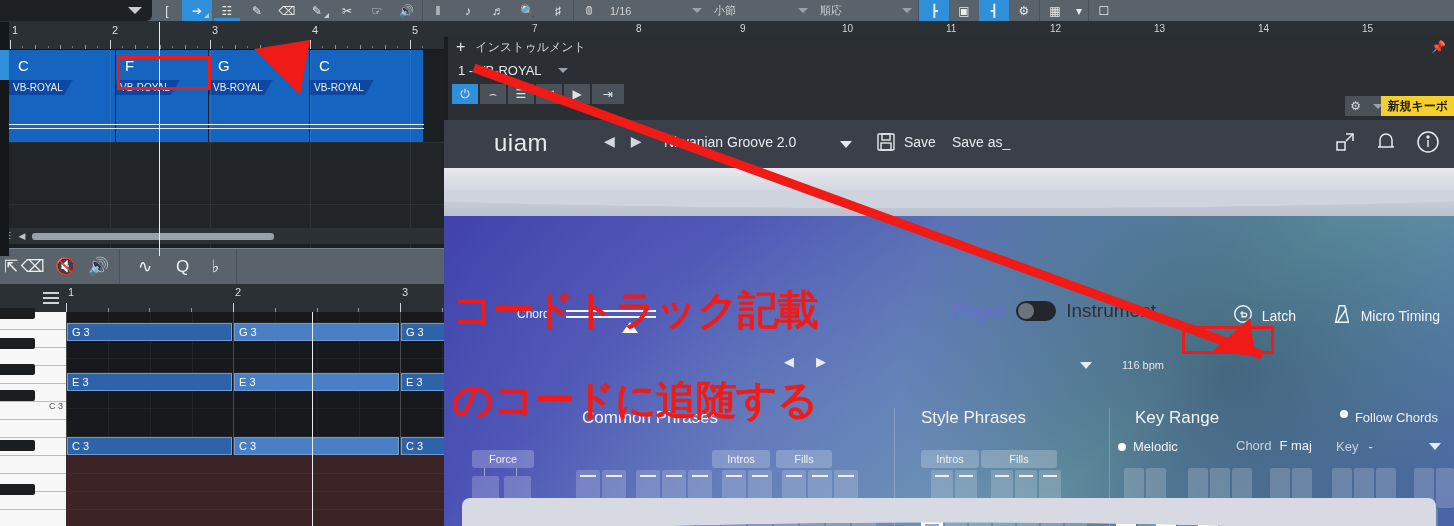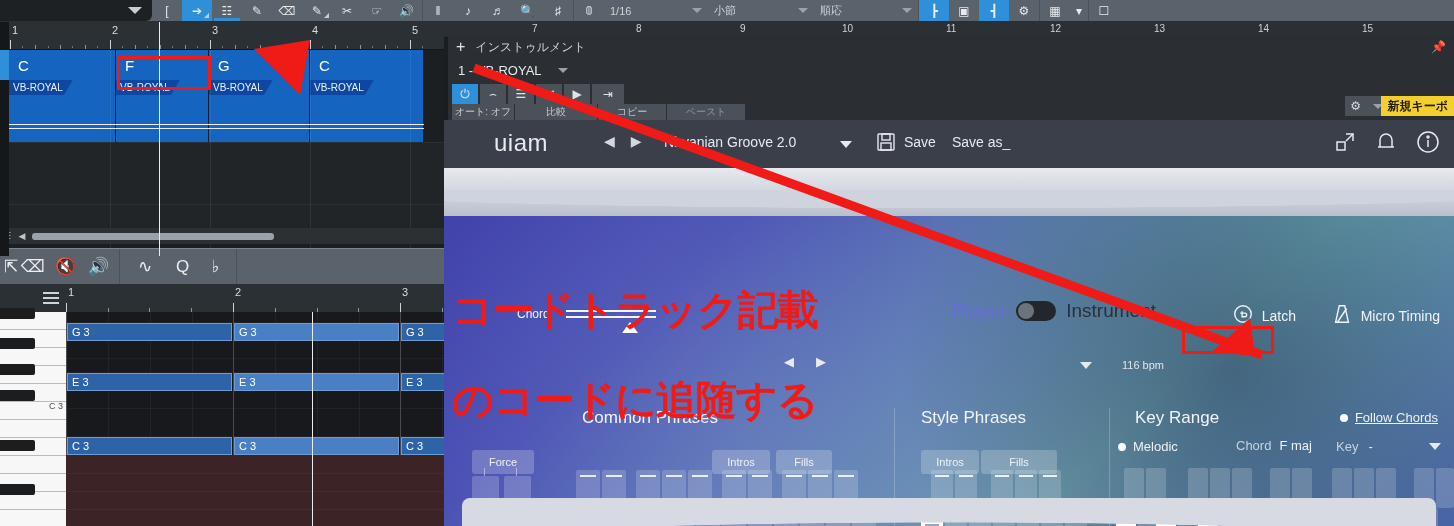--- a/index.html
+++ b/index.html
@@ -216,42 +216,42 @@
   .style-caret { position:absolute; left: 636px; top: 12px;}
   .style-bpm { position:absolute; left: 678px; top: 9px; color:#dfe3ea; font-size: 11px;}
 
   .panels { position: absolute; left: 10px; top: 288px; width: 990px; height: 180px; display: flex; }
   .panel { position: relative; height: 180px; }
   .panel + .panel { border-left: 1px solid rgba(255,255,255,0.22); }
   .panel-title { position: absolute; top: 0; color: #f1f3f7; font-size: 17px; }
   .chip {
     position: absolute; background: rgba(255,255,255,0.22); color: #eef1f5;
     font-size: 11px; border-radius: 3px; display: flex; align-items: center; justify-content: center;
-    height: 24px; padding: 0 8px;
+    height: 18px; padding: 0 8px;
   }
   .kslot {
     position: absolute; background: rgba(255,255,255,0.18); border-radius: 2px;
   }
   .kslot.white { background: #ffffff; }
   .kslot .marks { position:absolute; left: 4px; right: 4px; top: 5px; }
   .kslot .marks i { display:block; height:2px; background: rgba(255,255,255,0.85); margin-bottom: 3px;}
   .kslot.white .marks i { background: rgba(150,165,185,0.95);}
   .slot-stem { position: absolute; width: 1px; background: rgba(255,255,255,0.45); }
   .vslider { position: absolute; background: rgba(255,255,255,0.2); border-radius: 2px; }
   .vslider .handle { position:absolute; left: 3px; right: 3px; height: 3px; background: #fff;}
   .dot { width: 8px; height: 8px; border-radius: 50%; background: #fff; display:inline-block; margin-right: 7px;}
   .kr-melodic { position:absolute; left: 8px; top: 31px; color:#eef1f5; font-size: 13px; display:flex; align-items:center;}
   .kr-chord {
     position:absolute; left: 118px; top: 28px; color:#c6d2dd; font-size: 13px;
     display:flex; align-items:center; gap: 8px; padding: 2px 8px;
   }
   .kr-chord .val { color:#edf1f5; }
   .kr-key { position:absolute; left: 226px; top: 31px; color:#c6d2dd; font-size: 13px; display:flex; align-items:center; gap: 10px;}
   .kr-key .dash { color:#e8edf2; }
-  .kr-follow { position:absolute; right: 6px; top: 2px; color:#eef1f5; font-size: 13px; display:flex; align-items:center;text-decoration:underline;}
+  .kr-follow { position:absolute; right: 6px; top: 2px; color:#eef1f5; font-size: 13px; display:flex; align-items:flex-start;}
 
   .caret-w { width:0;height:0; border-left:6px solid transparent; border-right:6px solid transparent; border-top:7px solid #e6eaef;}
 
   
   .anno-rect {
     position: absolute; border: 3px solid #f01b17; z-index: 40;
   }
   .anno-text {
     position: absolute; color: #f01b17; font-size: 41px; font-weight: bold;
     z-index: 41; white-space: nowrap;
@@ -525,26 +525,20 @@
       <span class="tb-caret"></span>
     </div>
     <div class="inst-row3">
       <span class="ir3-btn on">⏻</span>
       <span class="ir3-btn">⌢</span>
       <span class="ir3-btn">☰</span>
       <span class="ir3-btn">◀</span>
       <span class="ir3-btn">▶</span>
       <span class="ir3-arrow">⇥</span>
     </div>
-    <div class="inst-row4">
-      <span class="ir4-cell" style="width:62px">オート: オフ</span>
-      <span class="ir4-cell" style="width:82px">比較</span>
-      <span class="ir4-cell" style="width:68px">コピー</span>
-      <span class="ir4-cell dim" style="width:78px">ペースト</span>
-    </div>
   </div>
 
   <div class="gear-box">
     <span>⚙</span>
     <span class="tb-caret"></span>
   </div>
   <div class="new-key-badge">新規キーボ</div>
 
   <div class="plugin">
     <div class="plug-bg"></div>

